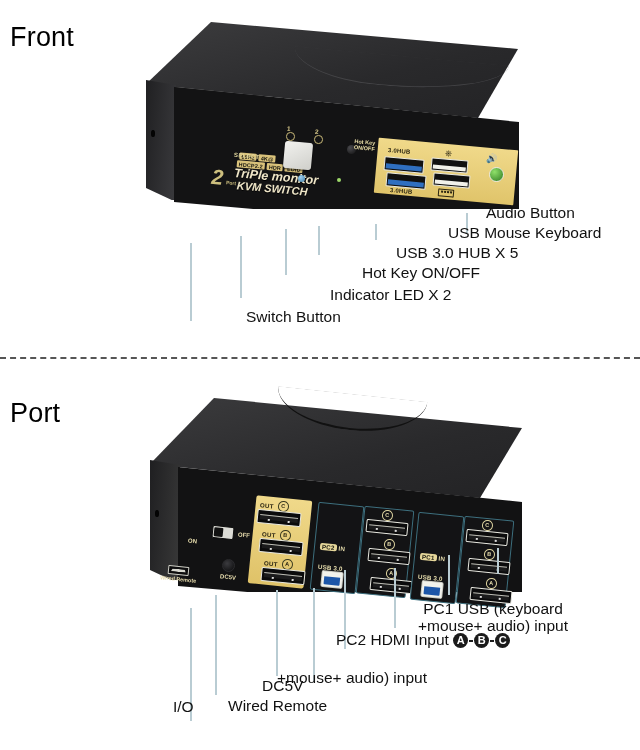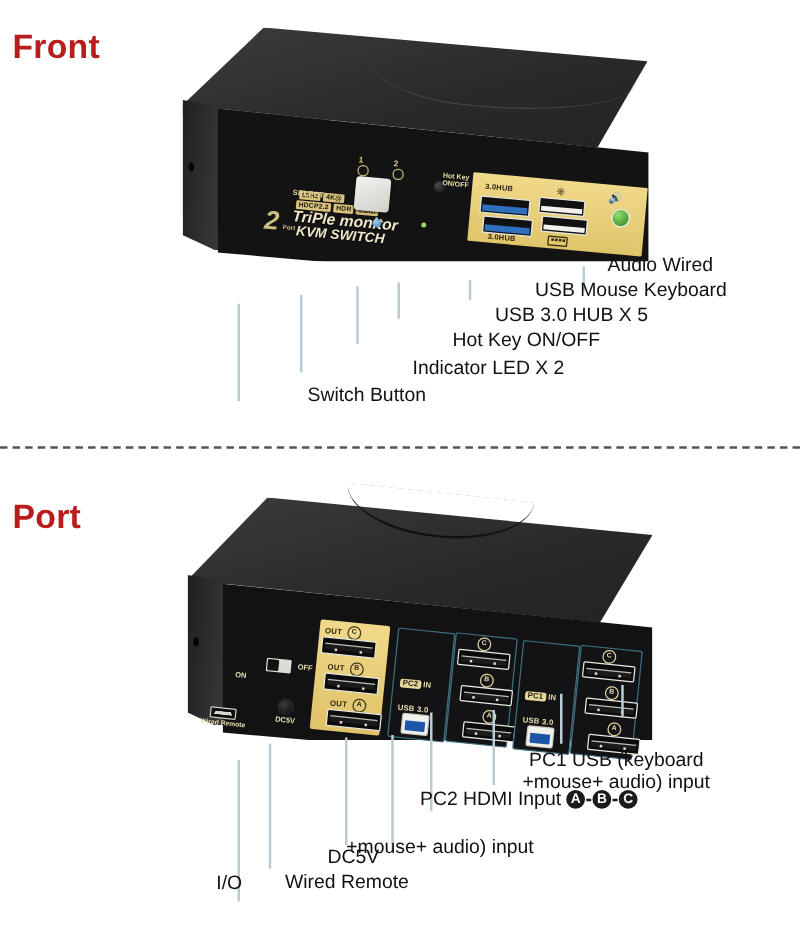--- a/index.html
+++ b/index.html
@@ -2,21 +2,21 @@
 <html><head>
 <meta charset="utf-8">
 <style>
   html,body{margin:0;padding:0;background:#fff;}
   body{width:640px;height:750px;position:relative;overflow:hidden;
        font-family:"Liberation Sans",sans-serif;color:#111;}
   .stage{position:absolute;inset:0;}
   .abs{position:absolute;}
 
   
-  .section-title{font-size:27px;color:#b91c1c;letter-spacing:.2px;font-weight:bold;}
+  .section-title{font-size:27px;color:#000000;letter-spacing:.2px;}
 
   
   .divider{left:0;top:357px;width:640px;height:0;
            border-top:2px dashed #555;}
 
   
   .callout{font-size:15.5px;color:#111;white-space:nowrap;line-height:1.05;}
   .callout.two-line{white-space:normal;line-height:1.12;text-align:center;}
   .leader{background:#b9ccd3;width:1.5px;}
 
@@ -246,22 +246,22 @@
   <div class="abs leader" style="left:240px;top:236px;height:62px;"></div>
   <div class="abs leader" style="left:285px;top:229px;height:46px;"></div>
   <div class="abs leader" style="left:318px;top:226px;height:29px;"></div>
   <div class="abs leader" style="left:375px;top:224px;height:16px;"></div>
   <div class="abs leader" style="left:466px;top:213px;height:20px;"></div>
 
   <div class="abs callout" style="left:246px;top:309px;">Switch Button</div>
   <div class="abs callout" style="left:330px;top:287px;">Indicator LED X 2</div>
   <div class="abs callout" style="left:362px;top:265px;">Hot Key ON/OFF</div>
   <div class="abs callout" style="left:396px;top:245px;">USB 3.0 HUB X 5</div>
-  <div class="abs callout" style="left:428px;top:225px;">USB Mouse Keyboard</div>
-  <div class="abs callout" style="left:486px;top:205px;">Audio Wired</div>
+  <div class="abs callout" style="left:448px;top:225px;">USB Mouse Keyboard</div>
+  <div class="abs callout" style="left:486px;top:205px;">Audio Button</div>
 
   <div class="abs divider"></div>
 
   <div class="abs section-title" style="left:10px;top:398px;">Port</div>
 
   <div class="dev" id="back-unit">
     <div class="top-face b-top"></div>
     <div class="abs b-cable"></div>
     <div class="left-face b-left"></div>
     <div class="front-face b-front"></div>

